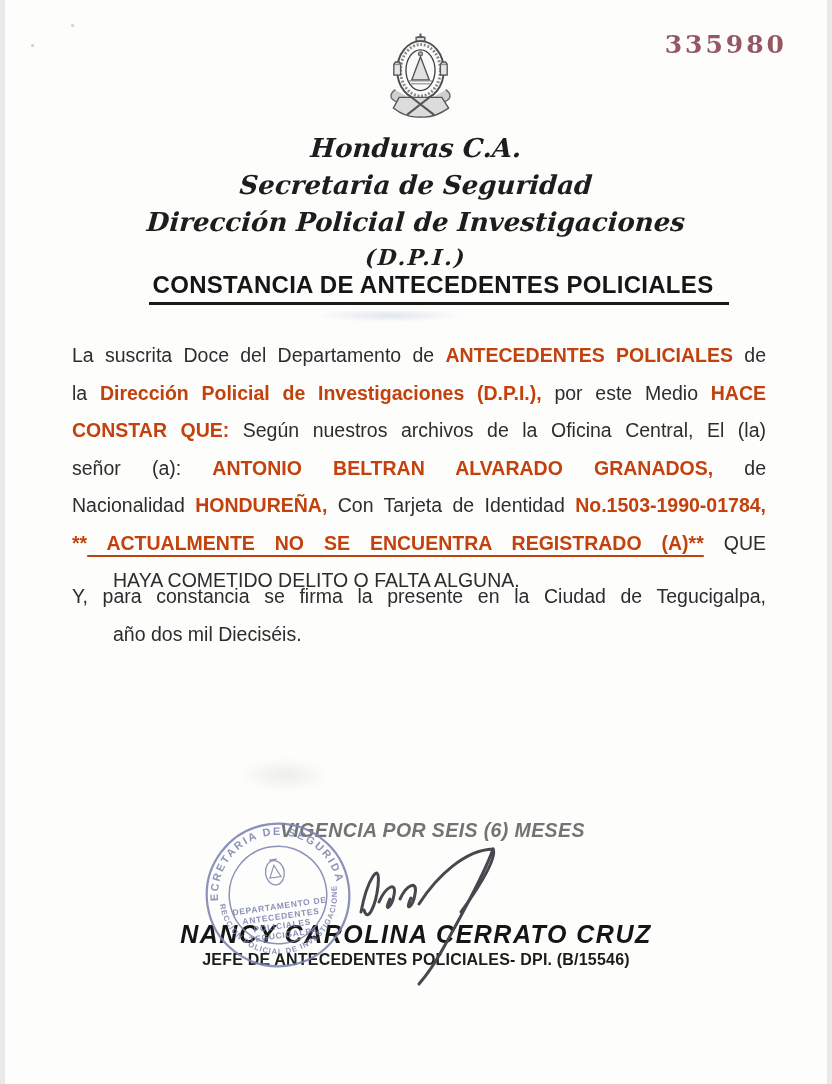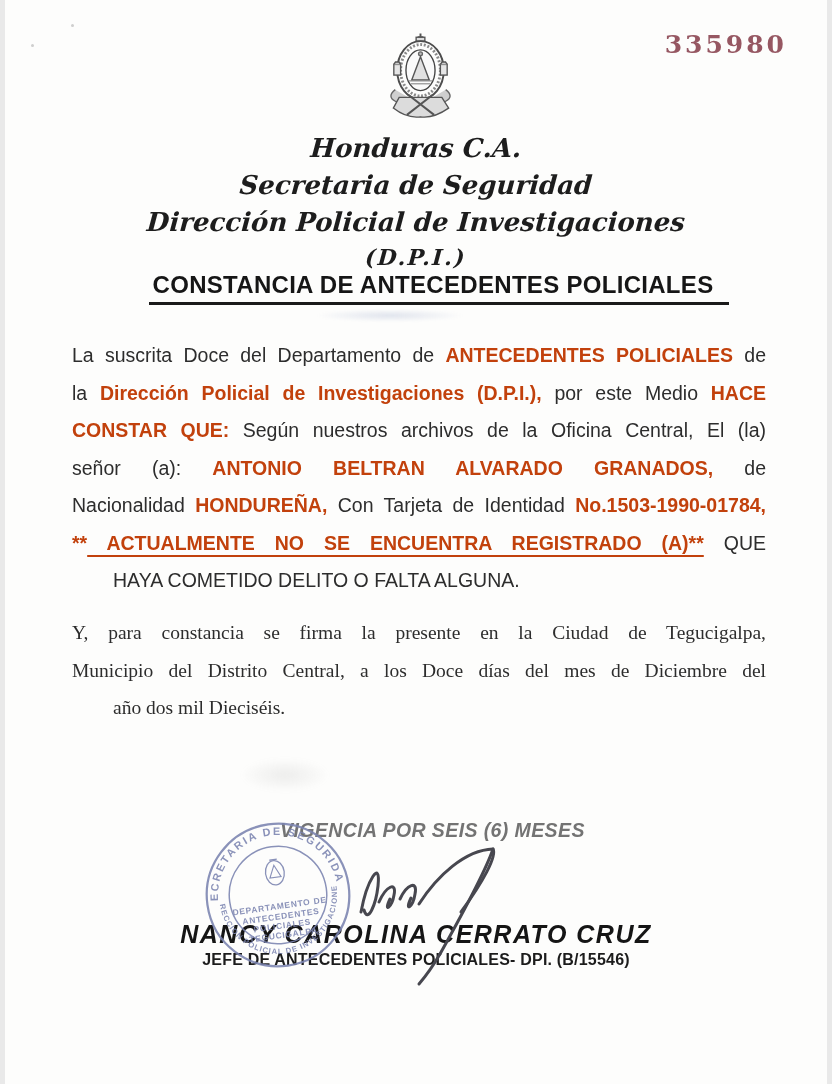--- a/index.html
+++ b/index.html
@@ -44,21 +44,21 @@
   
   .para{ position:absolute; left:67px; width:694px; font-size:19.5px; }
   .para .line{
     line-height:37.5px; text-align:justify; text-align-last:justify;
     white-space:normal; color:#2d2d2d;
   }
   .para .line.last{ text-align-last:left;margin-left:41px; }
   .para .b{ font-weight:700; color:#c2410c; }
   .para .u{ text-decoration:underline; text-decoration-thickness:2px; text-underline-offset:5px; }
   .p1{ top:337px; }
-  .p2{ top:614px;font-family:Liberation Serif, serif; }
+  .p2{ top:578px; }
   
   .vigencia{
     position:absolute; left:275px; top:819px; z-index:1;
     font-size:19.5px; font-weight:700; font-style:italic; color:#737373; letter-spacing:.4px;
   }
   .seal{
     position:absolute; left:196px; top:820px; width:154px; height:150px;
     transform:rotate(-8deg); opacity:.88; z-index:3;
   }
   .signature{ position:absolute; left:338px; top:836px; width:180px; height:152px; z-index:4; }
@@ -120,21 +120,20 @@
     <div class="line"><span>la </span><span class="b">Dirección Policial de Investigaciones (D.P.I.),</span><span> por este Medio </span><span class="b">HACE</span></div>
     <div class="line"><span class="b">CONSTAR QUE:</span><span> Según nuestros archivos de la Oficina Central, El (la)</span></div>
     <div class="line"><span>señor (a): </span><span class="b">ANTONIO BELTRAN ALVARADO GRANADOS,</span><span> de</span></div>
     <div class="line"><span>Nacionalidad </span><span class="b">HONDUREÑA,</span><span> Con Tarjeta de Identidad </span><span class="b">No.1503-1990-01784,</span></div>
     <div class="line"><span class="b">**</span><span class="b u"> ACTUALMENTE NO SE ENCUENTRA REGISTRADO (A)**</span><span> QUE</span></div>
     <div class="line last"><span>HAYA COMETIDO DELITO O FALTA ALGUNA.</span></div>
   </div>
 
   <div class="para p2">
     <div class="line"><span>Y, para constancia se firma la presente en la Ciudad de Tegucigalpa,</span></div>
-    <div class="line"><span>Municipio del Distrito Central, a los Doce días del mes de Diciembre del</span></div>
     <div class="line last"><span>año dos mil Dieciséis.</span></div>
   </div>
 
   <div class="vigencia">VIGENCIA POR SEIS (6) MESES</div>
 
   <svg class="seal" viewBox="0 0 160 160" aria-hidden="true">
     <g stroke="#7b84b0" fill="none">
       <circle cx="80" cy="80" r="76" stroke-width="2.4"></circle>
       <circle cx="80" cy="80" r="52" stroke-width="1.6"></circle>
       <ellipse cx="80" cy="56" rx="10" ry="13" stroke-width="1.4"></ellipse>

